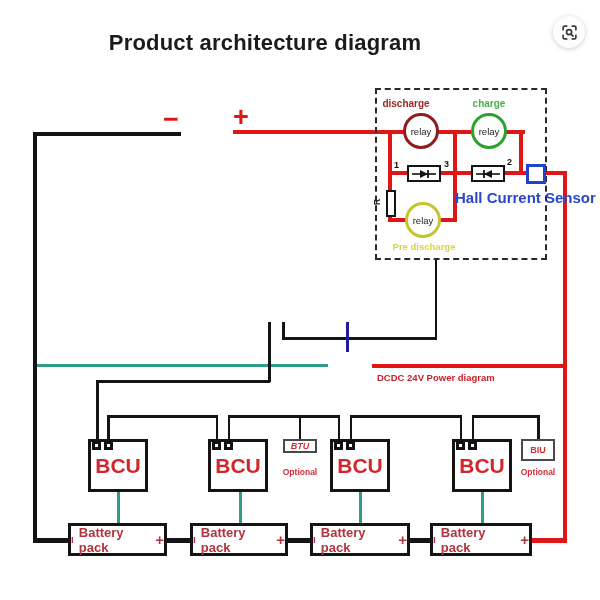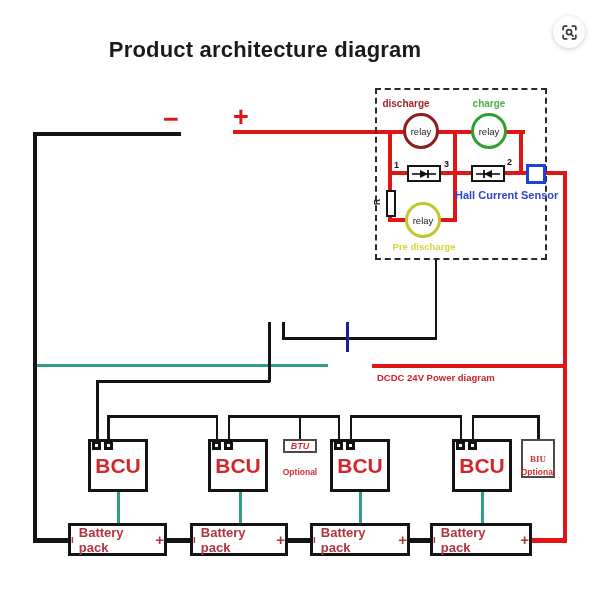--- a/index.html
+++ b/index.html
@@ -5,21 +5,21 @@
   html,body{margin:0;padding:0;background:#fff;}
   #canvas{position:relative;width:600px;height:600px;background:#ffffff;overflow:hidden;
           font-family:"Liberation Sans",sans-serif;}
   .wire{position:absolute;}
   .box{position:absolute;background:#fff;border:3px solid #141414;box-sizing:border-box;
        display:flex;align-items:center;justify-content:center;}
   .circle{position:absolute;background:#fff;border-radius:50%;box-sizing:border-box;
           display:flex;align-items:center;justify-content:center;}
   .lbl{position:absolute;white-space:nowrap;}
   .ctr{text-align:center;}
-  #title{position:absolute;left:0;top:37px;width:530px;text-align:center;
+  #title{position:absolute;left:0;top:30px;width:530px;text-align:center;
          font-size:22px;font-weight:700;color:#1b1b1b;letter-spacing:.2px;}
   #lens-btn{position:absolute;left:553px;top:16px;width:32px;height:32px;border-radius:50%;
             background:#fdfdfd;box-shadow:0 1px 5px rgba(0,0,0,.20);display:flex;
             align-items:center;justify-content:center;cursor:pointer;}
   .term{position:absolute;width:9px;height:9px;background:#111;display:flex;
         align-items:center;justify-content:center;}
   .term::after{content:"";width:3px;height:3px;background:#fff;display:block;}
   .pack{border-width:3.5px;display:flex;gap:5px;align-items:center;justify-content:center;
         color:#b2343e;font-weight:700;font-size:13px;}
   .pack .pm{font-size:10px;}
@@ -127,21 +127,21 @@
 
   <div class="box" style="left:386px;top:190px;width:10px;height:27px;border-width:2px;"></div>
   <div class="lbl" style="left:374px;top:197px;font-size:8.5px;font-weight:700;color:#222;transform:rotate(-90deg);">R</div>
 
   <div class="circle" style="left:405px;top:202px;width:36px;height:36px;border:3px solid #c5c52f;">
     <span style="font-size:9.5px;color:#222;">relay</span>
   </div>
   <div class="lbl ctr" style="left:392px;top:241px;width:64px;font-size:9.5px;font-weight:700;color:#d5d542;">Pre discharge</div>
 
   <div class="box" style="left:526px;top:164px;width:20px;height:20px;border:3.5px solid #1f41d6;"></div>
-  <div class="lbl ctr" style="left:455px;top:189px;width:98px;font-size:11px;font-weight:700;color:#2a47cc;">Hall Current Sensor</div>
+  <div class="lbl ctr" style="left:455px;top:189px;width:98px;font-size:15px;font-weight:700;color:#2a47cc;">Hall Current Sensor</div>
 
 
   <div class="lbl" style="left:377px;top:372px;font-size:9.5px;font-weight:700;color:#c9202a;">DCDC 24V Power diagram</div>
 
   <div class="box" style="left:88px;top:439px;width:60px;height:53px;">
     <span style="font-size:21px;font-weight:600;color:#d3262a;">BCU</span>
   </div>
   <div class="term" style="left:92px;top:441px;"></div>
   <div class="term" style="left:104px;top:441px;"></div>
 
@@ -161,21 +161,21 @@
   </div>
   <div class="term" style="left:334px;top:441px;"></div>
   <div class="term" style="left:346px;top:441px;"></div>
 
   <div class="box" style="left:452px;top:439px;width:60px;height:53px;">
     <span style="font-size:21px;font-weight:600;color:#d3262a;">BCU</span>
   </div>
   <div class="term" style="left:456px;top:441px;"></div>
   <div class="term" style="left:468px;top:441px;"></div>
 
-  <div class="box optbox" style="left:521px;top:439px;width:34px;height:39px;font-family:Liberation Serif, serif;">
+  <div class="box optbox" style="left:521px;top:439px;width:34px;height:22px;">
     <span class="opt-red">BIU</span>
   </div>
   <div class="lbl ctr opt-red" style="left:515px;top:467px;width:46px;font-size:8.5px;">Optional</div>
 
   <div class="box pack" style="left:68px;top:523px;width:99px;height:33px;">
     <span class="pm">ı</span>
     <span>Battery pack</span>
     <span class="pp">+</span>
   </div>
   <div class="box pack" style="left:190px;top:523px;width:98px;height:33px;">

